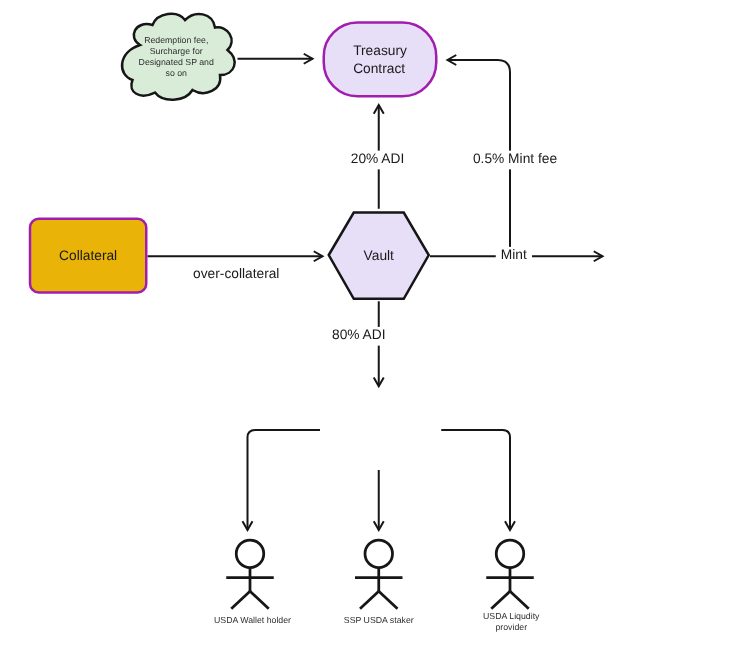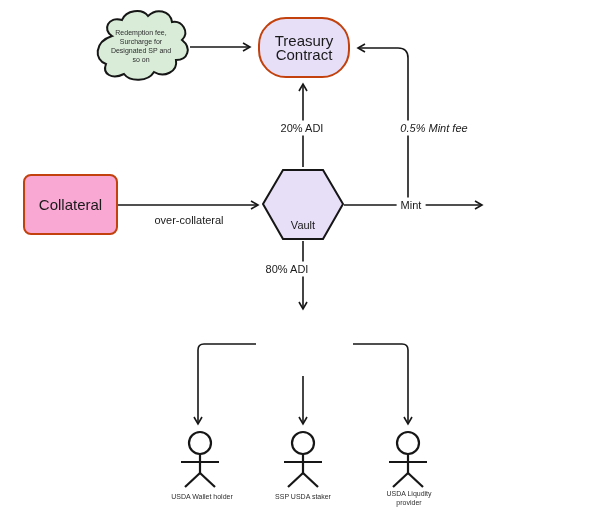--- a/index.html
+++ b/index.html
@@ -23,49 +23,48 @@
   .connector { fill: none; stroke: #161616; stroke-width: 1.6px; }
   .shape-stroke { stroke: #161616; stroke-width: 2px; }
   .actor { fill: none; stroke: #161616; stroke-width: 2.2px; }
   .actor-head { fill: #ffffff; }
 
   .node {
     position: absolute;
     display: flex;
     align-items: center;
     justify-content: center;
-    text-align: center;
-    border: 2px solid #c2410c;
+    text-align: left;
+    border: 2px solid #a21caf;
     box-sizing: border-box;
-    font-size: 15px;
+    font-size: 11px;
     line-height: 14px;
     color: #1a1a1a;
     white-space: pre-line;
   }
   .stadium { border-radius: 28px; background: #e7def8; }
-  .rect    { border-radius: 8px;  background: #f9a8d4; }
+  .rect    { border-radius: 8px;  background: #eab308; }
 
   .free-label {
     position: absolute;
     transform: translate(-50%, -50%);
     background: #ffffff;
     padding: 1px 4px;
     font-size: 11px;
     line-height: 13px;
     color: #1a1a1a;
     text-align: left;
     white-space: nowrap;
   }
   .vault-label {
     position: absolute;
     transform: translate(-50%, -50%);
     font-size: 11px;
     color: #1a1a1a;
     background: transparent;
-    margin-top: 20px;
   }
   .cloud-text {
     position: absolute;
     transform: translate(-50%, -50%);
     width: 86px;
     font-size: 7px;
     line-height: 9px;
     text-align: center;
     color: #2e2e2e;
     white-space: pre-line;
@@ -148,21 +147,21 @@
 
 
   <div class="vault-label" style="left:303px; top:205px;">Vault</div>
 
   <div class="cloud-text" style="left:141px; top:46px;">Redemption fee,
 Surcharge for
 Designated SP and
 so on</div>
 
   <div class="free-label" style="left:302px; top:128px;">20% ADI</div>
-  <div class="free-label" style="left:434px; top:128px;font-style:italic;">0.5% Mint fee</div>
+  <div class="free-label" style="left:412px; top:128px;">0.5% Mint fee</div>
   <div class="free-label" style="left:189px; top:220px;">over-collateral</div>
   <div class="free-label" style="left:411px; top:205px;">Mint</div>
   <div class="free-label" style="left:287px; top:269px;">80% ADI</div>
 
   <div class="actor-label" style="left:202px; top:492px;">USDA Wallet holder</div>
   <div class="actor-label" style="left:303px; top:492px;">SSP USDA staker</div>
   <div class="actor-label" style="left:409px; top:489px;">USDA Liqudity
 provider</div>
 
 </div>

